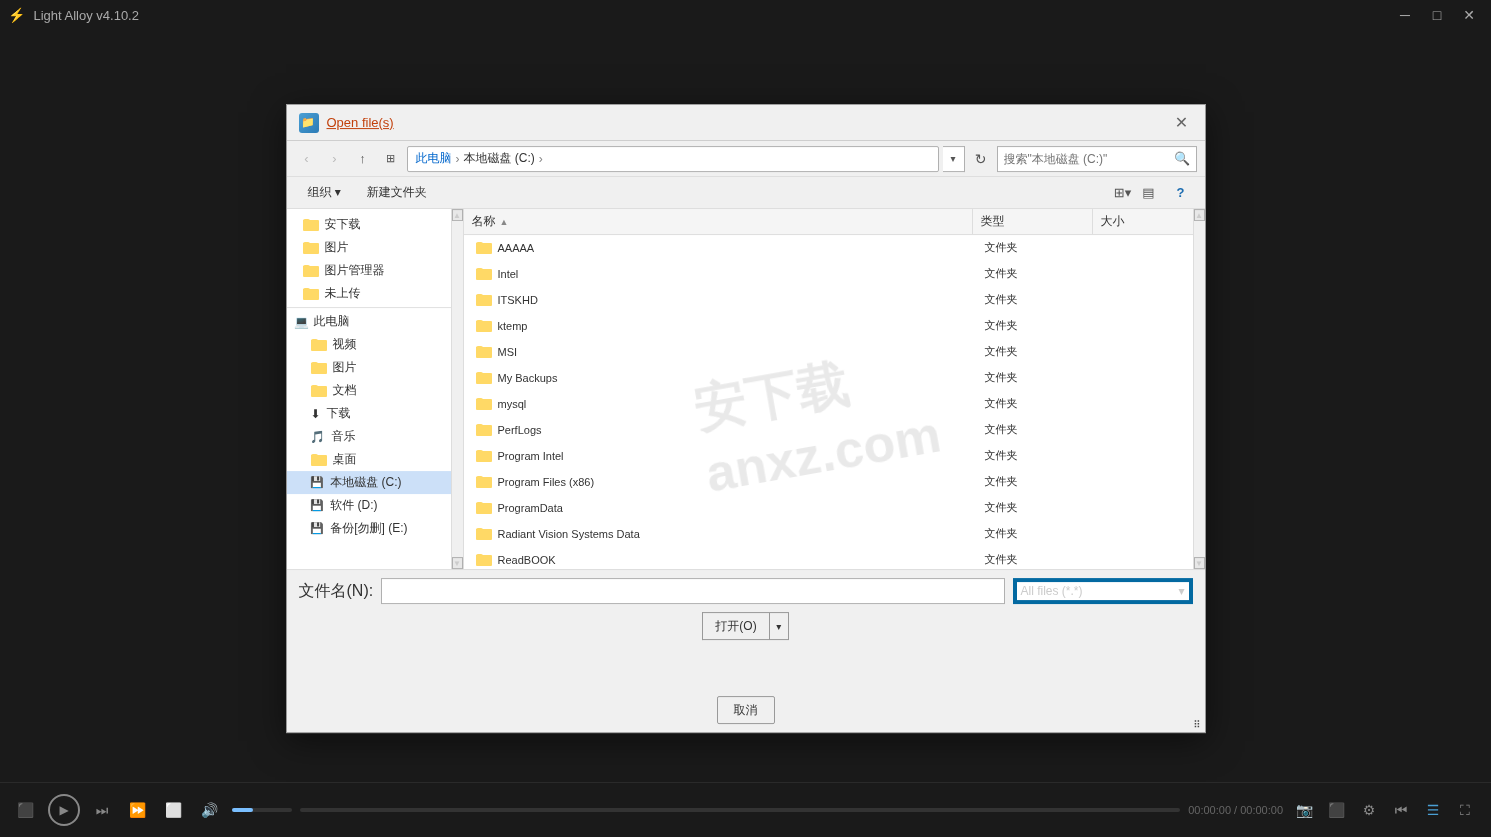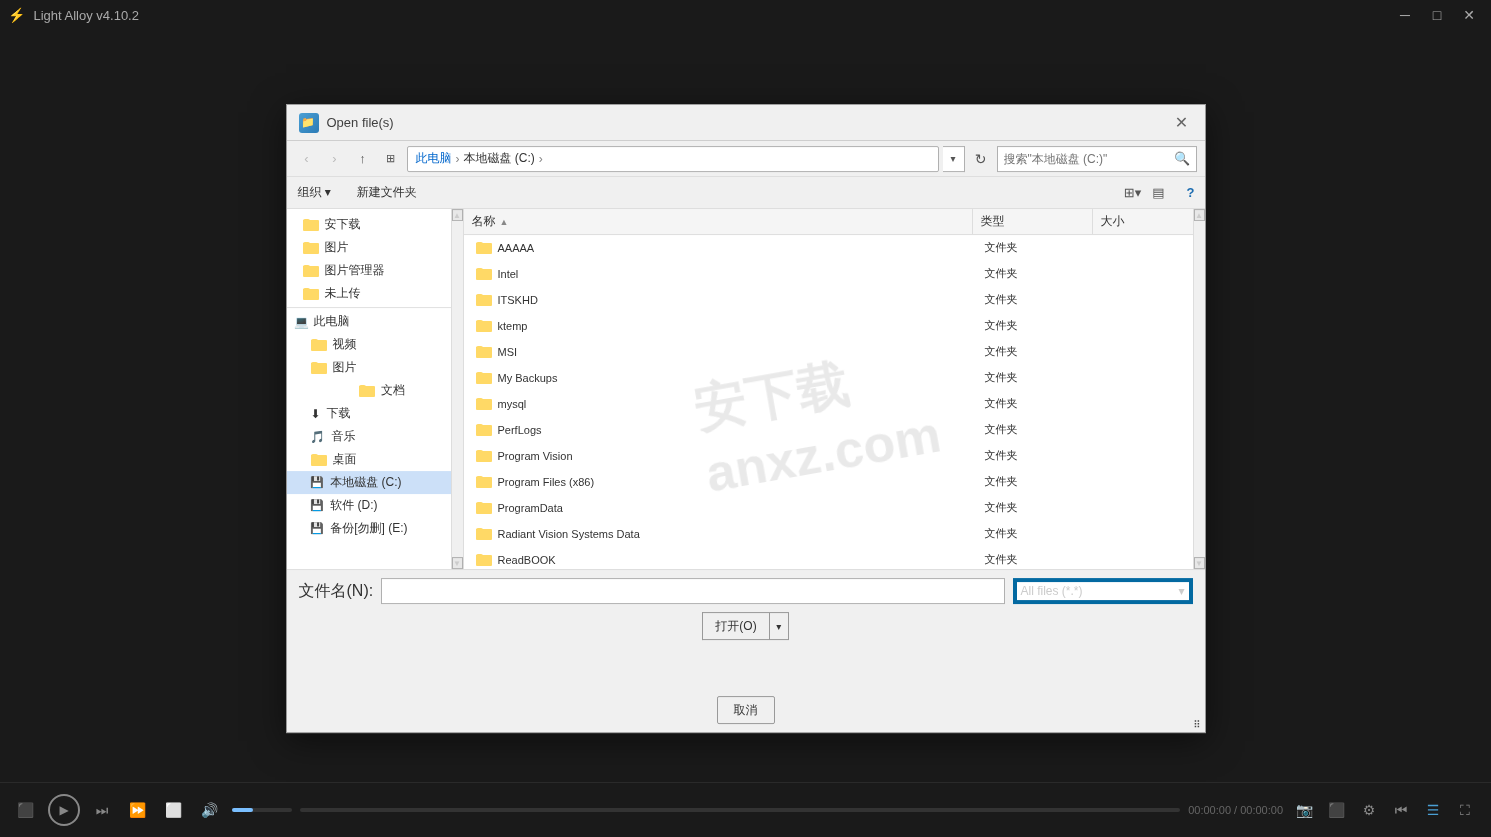--- a/index.html
+++ b/index.html
@@ -68,21 +68,21 @@
       height: 36px;
     }
     .dialog-title-left { display: flex; align-items: center; gap: 8px; }
     .dialog-icon {
       width: 20px; height: 20px;
       background: linear-gradient(135deg, #4a9fd4, #2c7bb6);
       border-radius: 3px;
       display: flex; align-items: center; justify-content: center;
       font-size: 11px; color: white;
     }
-    .dialog-title-text { font-size: 13px; color: #404040; }
+    .dialog-title-text { font-size: 13px; color: #c2410c; text-decoration: underline; }
     .dialog-close-btn {
       width: 22px; height: 22px;
       background: transparent;
       border: none;
       font-size: 16px;
       cursor: pointer;
       color: #666;
       display: flex; align-items: center; justify-content: center;
     }
 
@@ -159,21 +159,21 @@
       border: none;
       cursor: pointer;
       display: flex; align-items: center; justify-content: center;
       font-size: 13px; color: #555;
     }
 
     
     .toolbar {
       display: flex;
       align-items: center;
-      padding: 4px 2px;
+      padding: 4px 12px;
       background: #f0f0f0;
       border-bottom: 1px solid #ddd;
       gap: 8px;
       height: 32px;
     }
     .toolbar-btn {
       display: flex; align-items: center; gap: 4px;
       padding: 2px 8px;
       background: transparent;
       border: 1px solid transparent;
@@ -552,21 +552,21 @@
         </div>
 
         <div class="sidebar-item" style="padding-left:24px;">
           <span class="small-folder" style=""></span>
           <span>视频</span>
         </div>
         <div class="sidebar-item" style="padding-left:24px;">
           <span class="small-folder"></span>
           <span>图片</span>
         </div>
-        <div class="sidebar-item" style="padding-left:35px;justify-content:center;">
+        <div class="sidebar-item" style="padding-left:24px;">
           <span class="small-folder"></span>
           <span>文档</span>
         </div>
         <div class="sidebar-item" style="padding-left:24px;">
           <span style="font-size:12px;">⬇</span>
           <span>下载</span>
         </div>
         <div class="sidebar-item" style="padding-left:24px;">
           <span style="font-size:12px;">🎵</span>
           <span>音乐</span>
@@ -681,21 +681,21 @@
                 <span class="small-folder"></span>
                 <span>PerfLogs</span>
               </div>
             <div class="file-cell type-cell">文件夹</div>
             <div class="file-cell size-cell"></div>
           </div>
 
           <div class="file-row">
             <div class="file-cell name-cell">
                 <span class="small-folder"></span>
-                <span>Program Vision</span>
+                <span>Program Intel</span>
               </div>
             <div class="file-cell type-cell">文件夹</div>
             <div class="file-cell size-cell"></div>
           </div>
 
           <div class="file-row">
             <div class="file-cell name-cell">
                 <span class="small-folder"></span>
                 <span>Program Files (x86)</span>
               </div>

